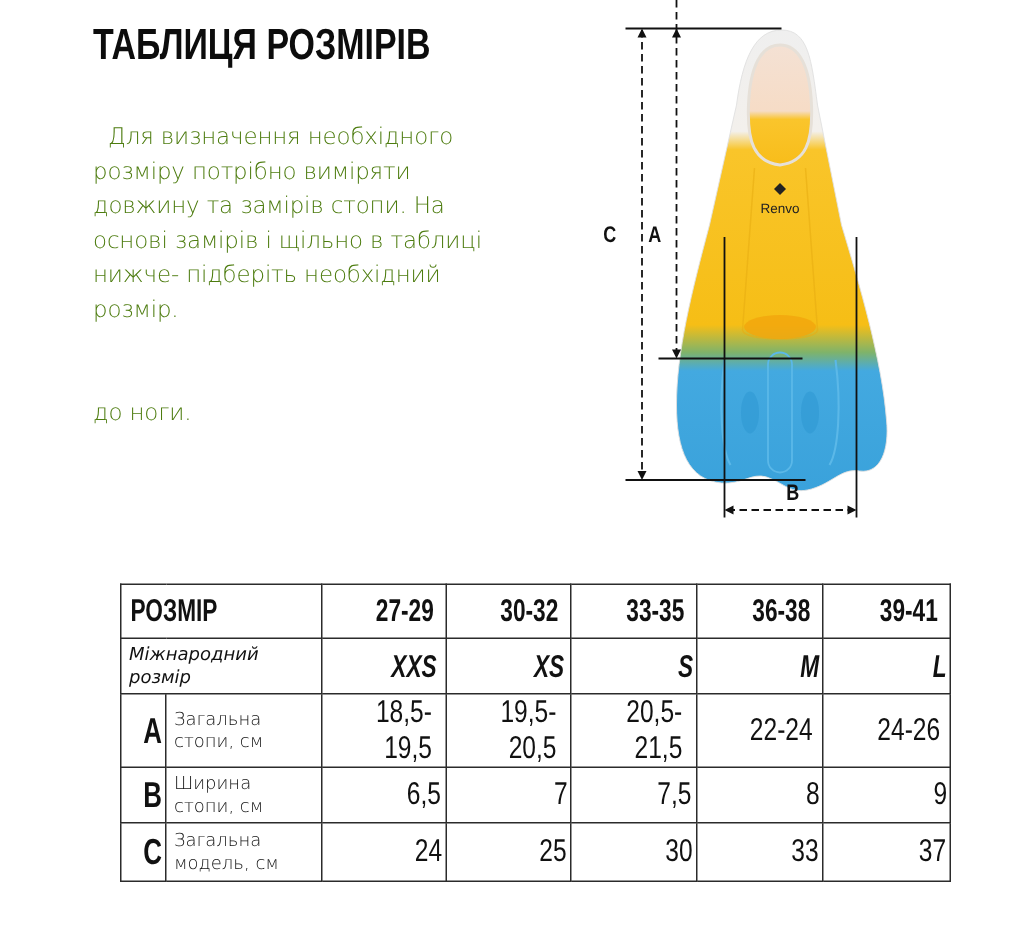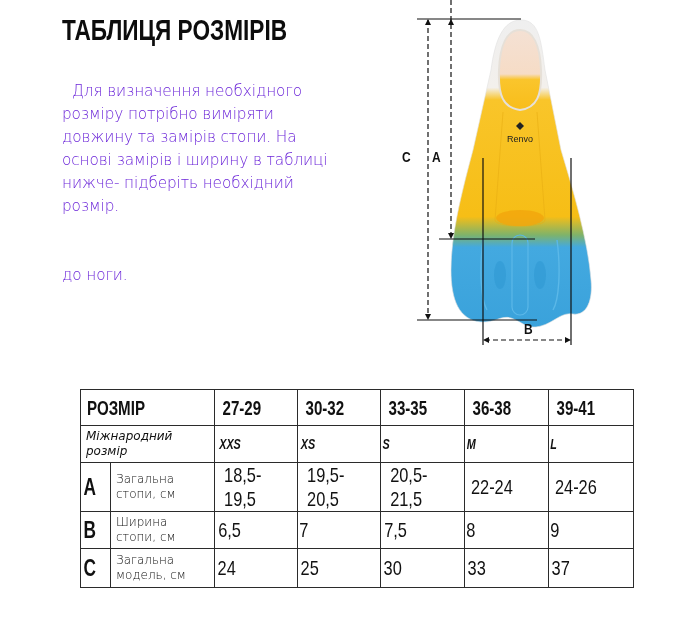--- a/index.html
+++ b/index.html
@@ -9,77 +9,77 @@
   .title {
     position: absolute; left: 62px; top: 14px;
     font-family: "Liberation Sans", sans-serif; font-weight: bold;
     font-size: 29px; letter-spacing: 0px; color: #0c0c0c;
     transform: scaleX(0.78); transform-origin: left top;
     white-space: nowrap;
   }
   .intro {
     position: absolute; left: 62px; top: 80px; width: 300px;
     font-family: "DejaVu Sans", sans-serif; font-size: 15.3px; line-height: 23px;
-    color: #6d28d9; font-weight: 300; letter-spacing: -0.1px;
+    color: #4d7c0f; font-weight: 300; letter-spacing: -0.1px;
   }
   .intro p { margin: 0; }
   .intro .indent { padding-left: 10px; display: inline; }
   .intro .note { margin-top: 23px; }
 
   
   .diagram { position: absolute; left: 395px; top: 0; width: 200px; height: 360px; }
   .diagram svg { position: absolute; left: 0; top: 0; }
   .dim-label {
     position: absolute; font-family: "Liberation Sans", sans-serif; font-weight: bold;
     font-size: 15px; color: #111; transform: scaleX(0.8);
   }
 
   
   .size-table {
     position: absolute; left: 63px; top: 389px; width: 553px;
     border-collapse: collapse; table-layout: fixed; margin-left: 17px;
   }
   .size-table td {
-    border: 1.3px solid #2b2b2b; text-align: left; vertical-align: middle;
+    border: 1.3px solid #2b2b2b; text-align: right; vertical-align: middle;
     padding: 0; color: #111;
   }
   .size-table tr.r0 td { height: 36px; }
   .size-table tr.r1 td { height: 37px; font-style: italic; }
   .size-table tr.r2 td { height: 36px; }
   .size-table tr.r3 td { height: 37px; }
   .size-table tr.r4 td { height: 39px; }
   .cond {
     font-family: "Liberation Sans", sans-serif; font-weight: bold;
     display: inline-block; transform: scaleX(0.72);
   }
   .cond-reg {
     font-family: "Liberation Sans", sans-serif;
     display: inline-block; transform: scaleX(0.78); font-size: 21px; color: #111;
   }
   .hdr-main { font-size: 21px; text-align: left !important; padding-left: 6px !important; }
   .hdr-main .cond { transform-origin: left center; }
   .hdr-size { font-size: 21px; }
-  .intl-val { font-size: 15px; }
+  .intl-val { font-size: 21px; }
   .row-letter { font-size: 24px; }
   .small-label {
     font-family: "DejaVu Sans", sans-serif; font-size: 12px; line-height: 15px;
     text-align: left !important; padding-left: 5px !important; color: #333; font-weight: 300;
   }
 </style>
 </head>
 <body>
 
 <div class="title">ТАБЛИЦЯ РОЗМІРІВ</div>
 
 <div class="intro">
   <p>
     <span class="indent">Для визначення необхідного</span><br>
     <span>розміру потрібно виміряти</span><br>
     <span>довжину та замірів стопи. На</span><br>
-    <span>основі замірів і ширину в таблиці</span><br>
+    <span>основі замірів і щільно в таблиці</span><br>
     <span>нижче- підберіть необхідний</span><br>
     <span>розмір.</span>
   </p>
   <p class="note">
     <br>
     <span>до ноги.</span>
   </p>
 </div>
 
 <div class="diagram">

